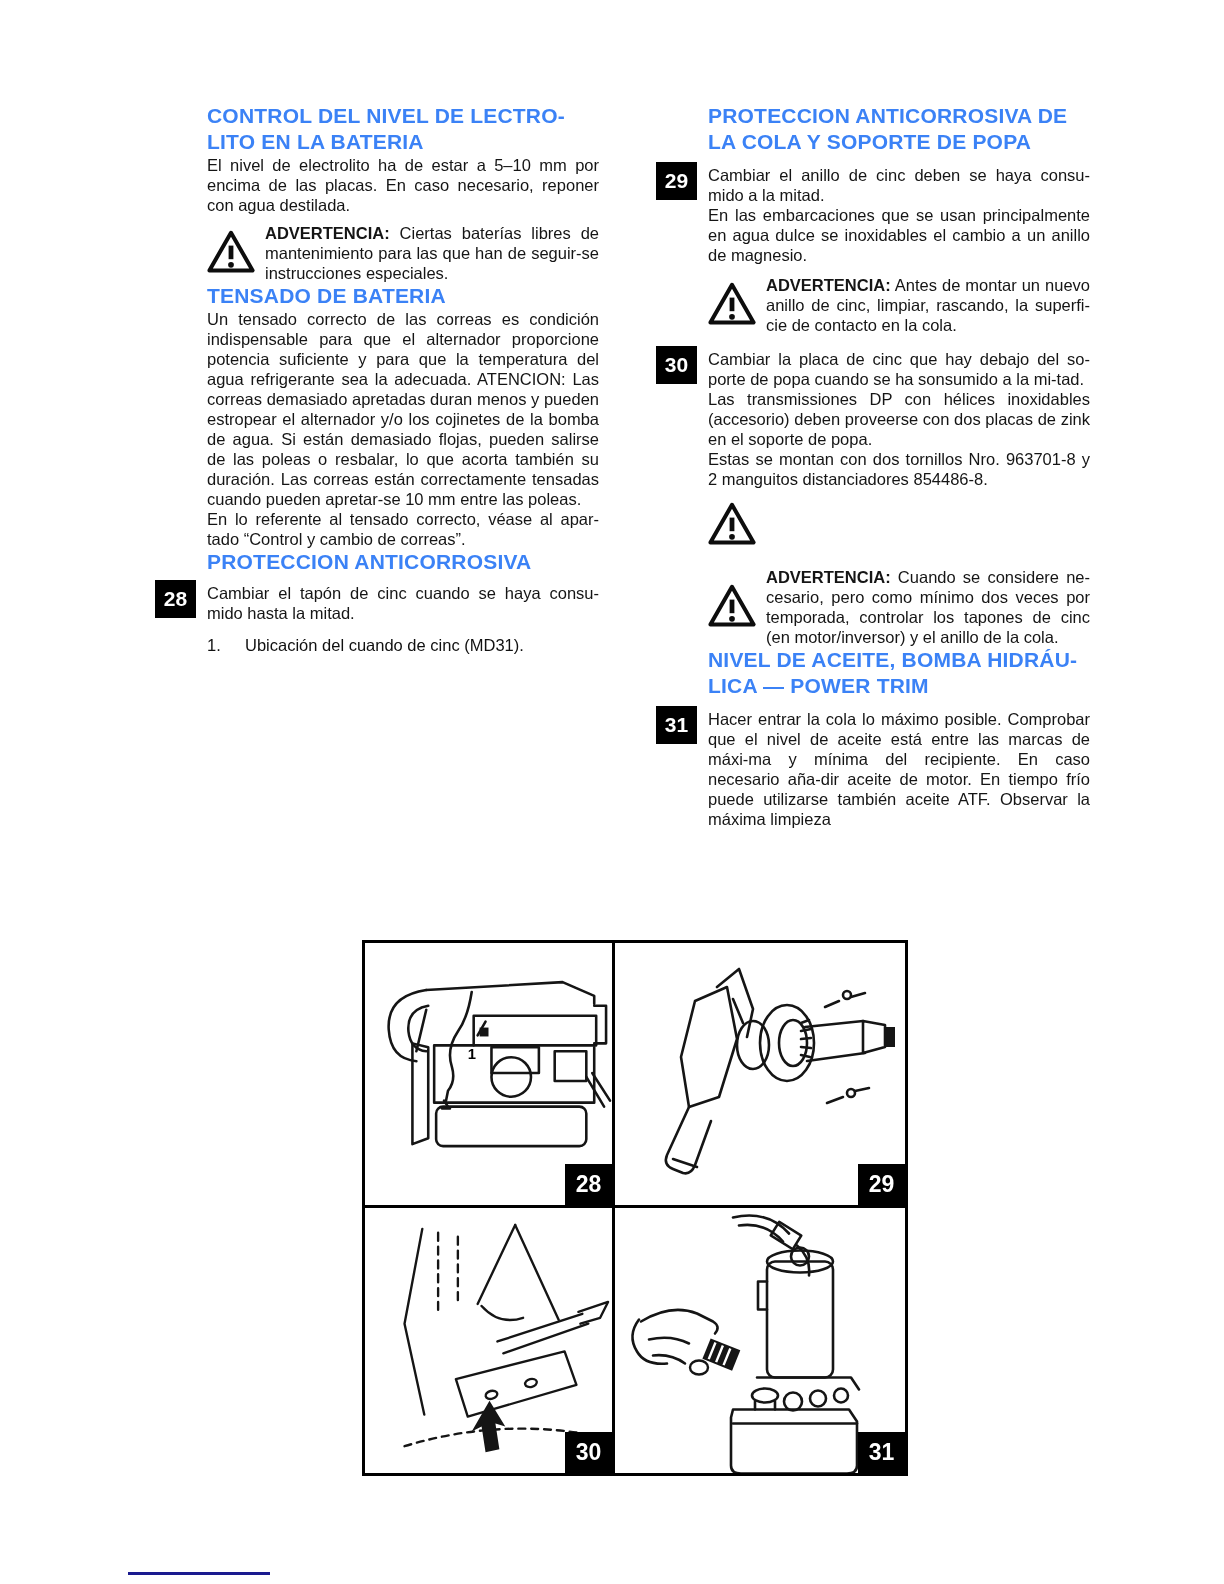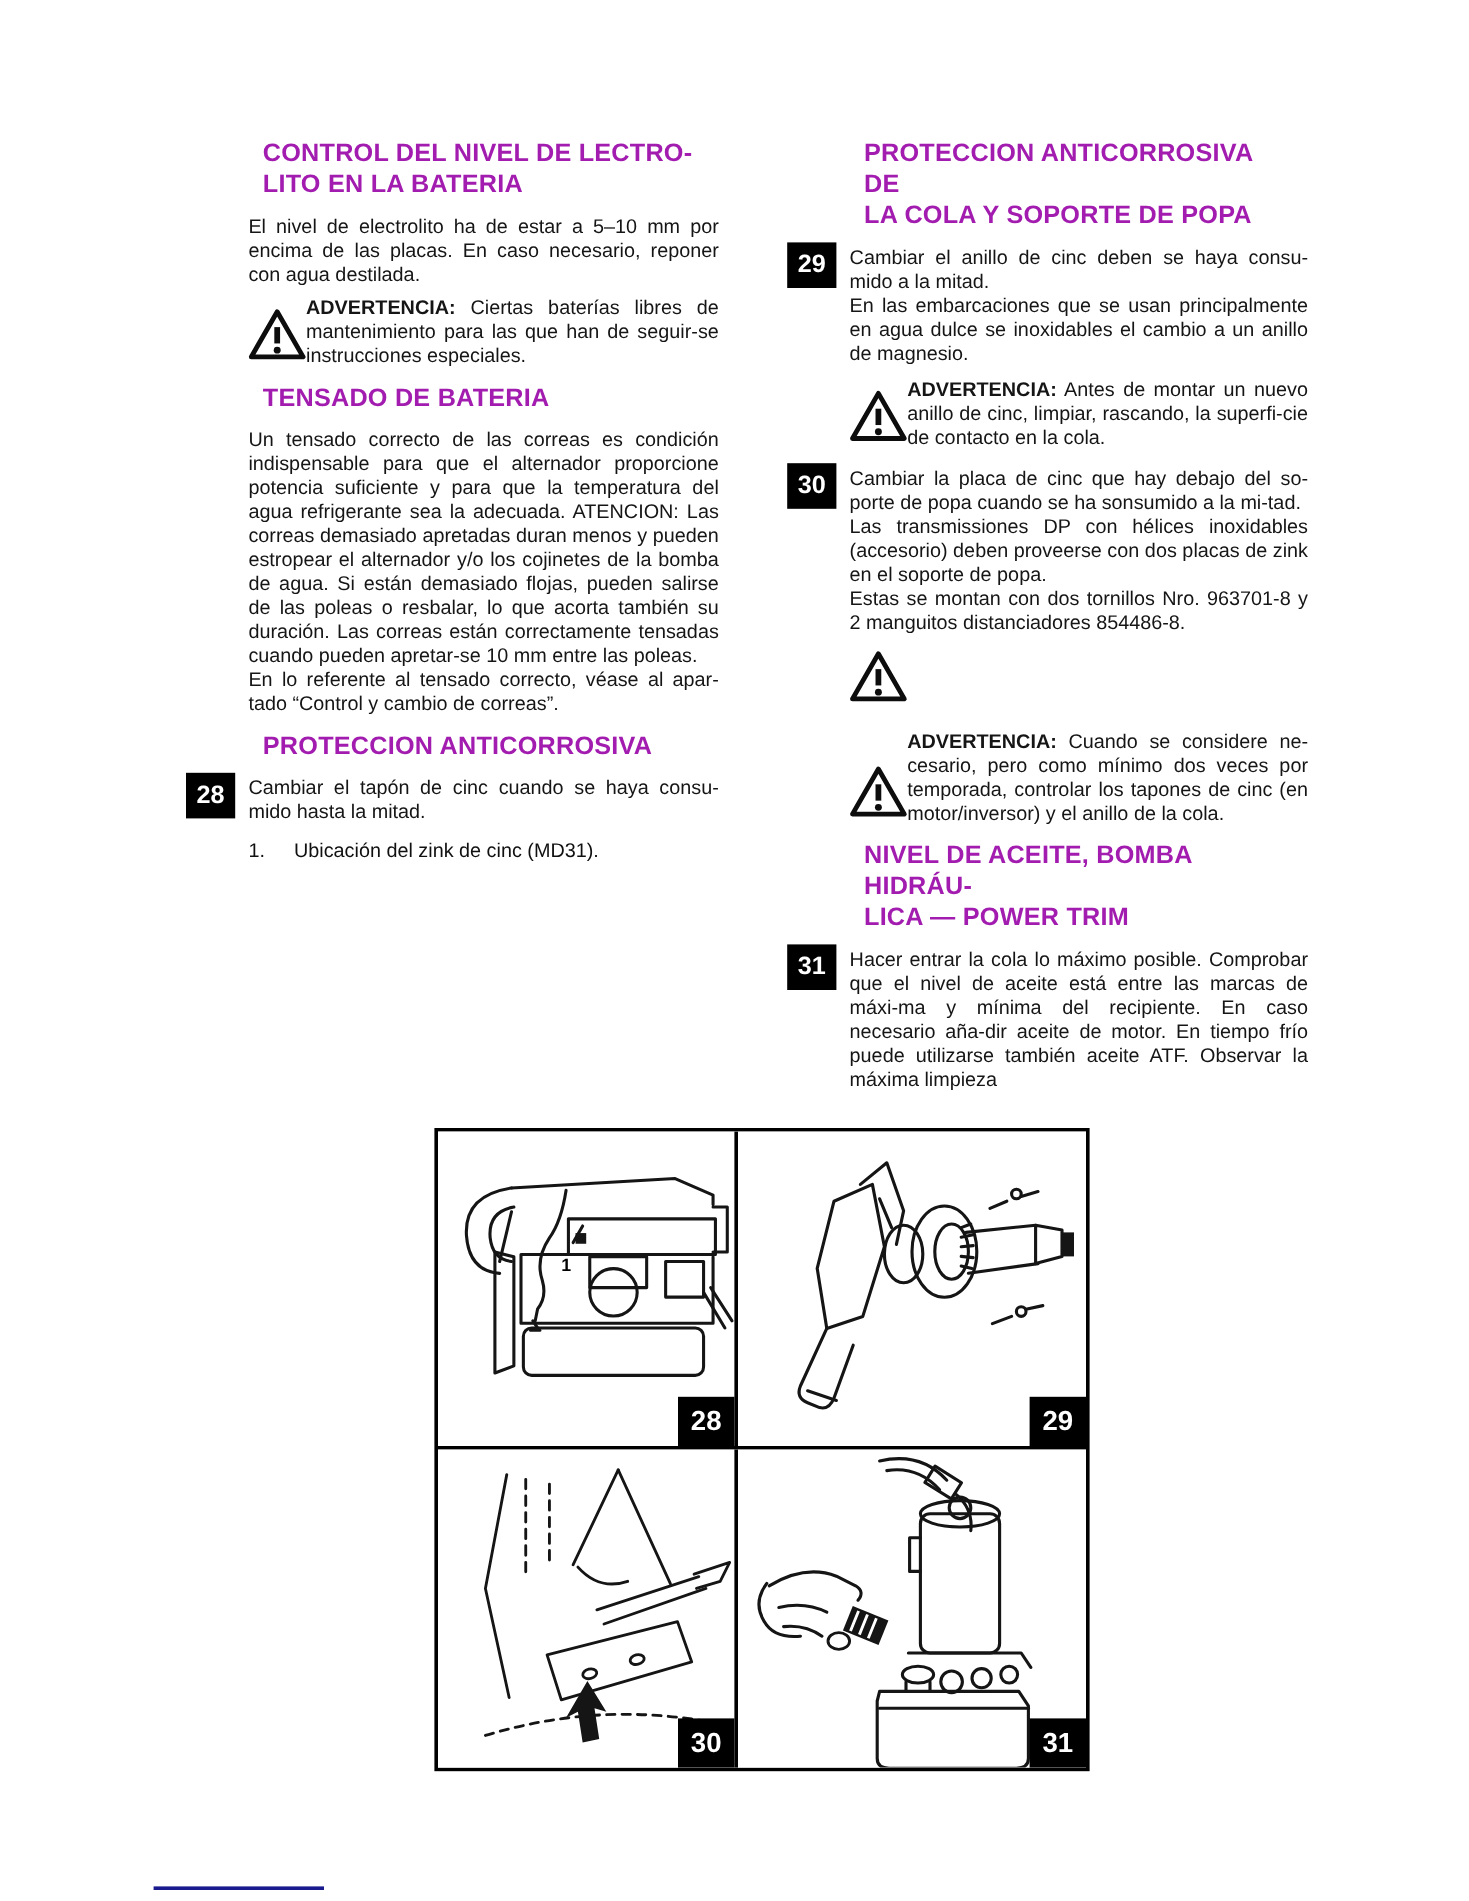--- a/index.html
+++ b/index.html
@@ -6,25 +6,25 @@
   body{
     width:1224px;height:1584px;background:#ffffff;
     font-family:"Liberation Sans",sans-serif;color:#101010;
     position:relative;overflow:hidden;
   }
   .page{position:absolute;inset:0;background:#fff;}
   .col{position:absolute;top:103px;}
   .col-left{left:207px;width:392px;}
   .col-right{left:708px;width:382px;}
   h2.h{
-    font-size:21px;line-height:26px;font-weight:bold;margin:12px;
-    white-space:pre-line;letter-spacing:.2px;color:#a21caf;
+    font-size:21px;line-height:26px;font-weight:bold;margin:0;
+    white-space:pre-line;letter-spacing:.2px;color:#3b82f6;
   }
   p.b{font-size:16.5px;line-height:20px;margin:0;text-align:justify;color:#151515;}
-  .warn{display:flex;align-items:flex-end;}
+  .warn{display:flex;gap:10px;align-items:center;}
   .warn .tri{flex:0 0 48px;padding-top:2px;}
   .warn .wt{flex:1;}
   .wl{font-weight:bold;}
   .step{position:relative;}
   .numbox{
     position:absolute;left:-52px;top:-3px;width:41px;height:38px;background:#000;
     color:#fff;font-weight:bold;font-size:21px;
     display:flex;align-items:center;justify-content:center;
   }
   .listitem{display:flex;font-size:16.5px;line-height:20px;}
@@ -74,21 +74,21 @@
     <p class="b mt7">Un tensado correcto de las correas es condición indispensable para que el alternador proporcione potencia suficiente y para que la temperatura del agua refrigerante sea la adecuada. ATENCION: Las correas demasiado apretadas duran menos y pueden estropear el alternador y/o los cojinetes de la bomba de agua. Si están demasiado flojas, pueden salirse de las poleas o resbalar, lo que acorta también su duración. Las correas están correctamente tensadas cuando pueden apretar-se 10 mm entre las poleas.</p>
     <p class="b mt12">En lo referente al tensado correcto, véase al apar-tado “Control y cambio de correas”.</p>
 
     <h2 class="h mt26">PROTECCION ANTICORROSIVA</h2>
     <div class="step mt8">
       <span class="numbox">28</span>
       <p class="b">Cambiar el tapón de cinc cuando se haya consu-mido hasta la mitad.</p>
     </div>
     <div class="listitem mt12">
       <span class="ln">1.</span>
-      <span>Ubicación del zink de cinc (MD31).</span>
+      <span>Ubicación del cuando de cinc (MD31).</span>
     </div>
   </div>
 
   <div class="col col-right">
     <h2 class="h">PROTECCION ANTICORROSIVA DE
 LA COLA Y SOPORTE DE POPA</h2>
     <div class="step mt10">
       <span class="numbox">29</span>
       <p class="b">Cambiar el anillo de cinc deben se haya consu-mido a la mitad.</p>
     </div>

